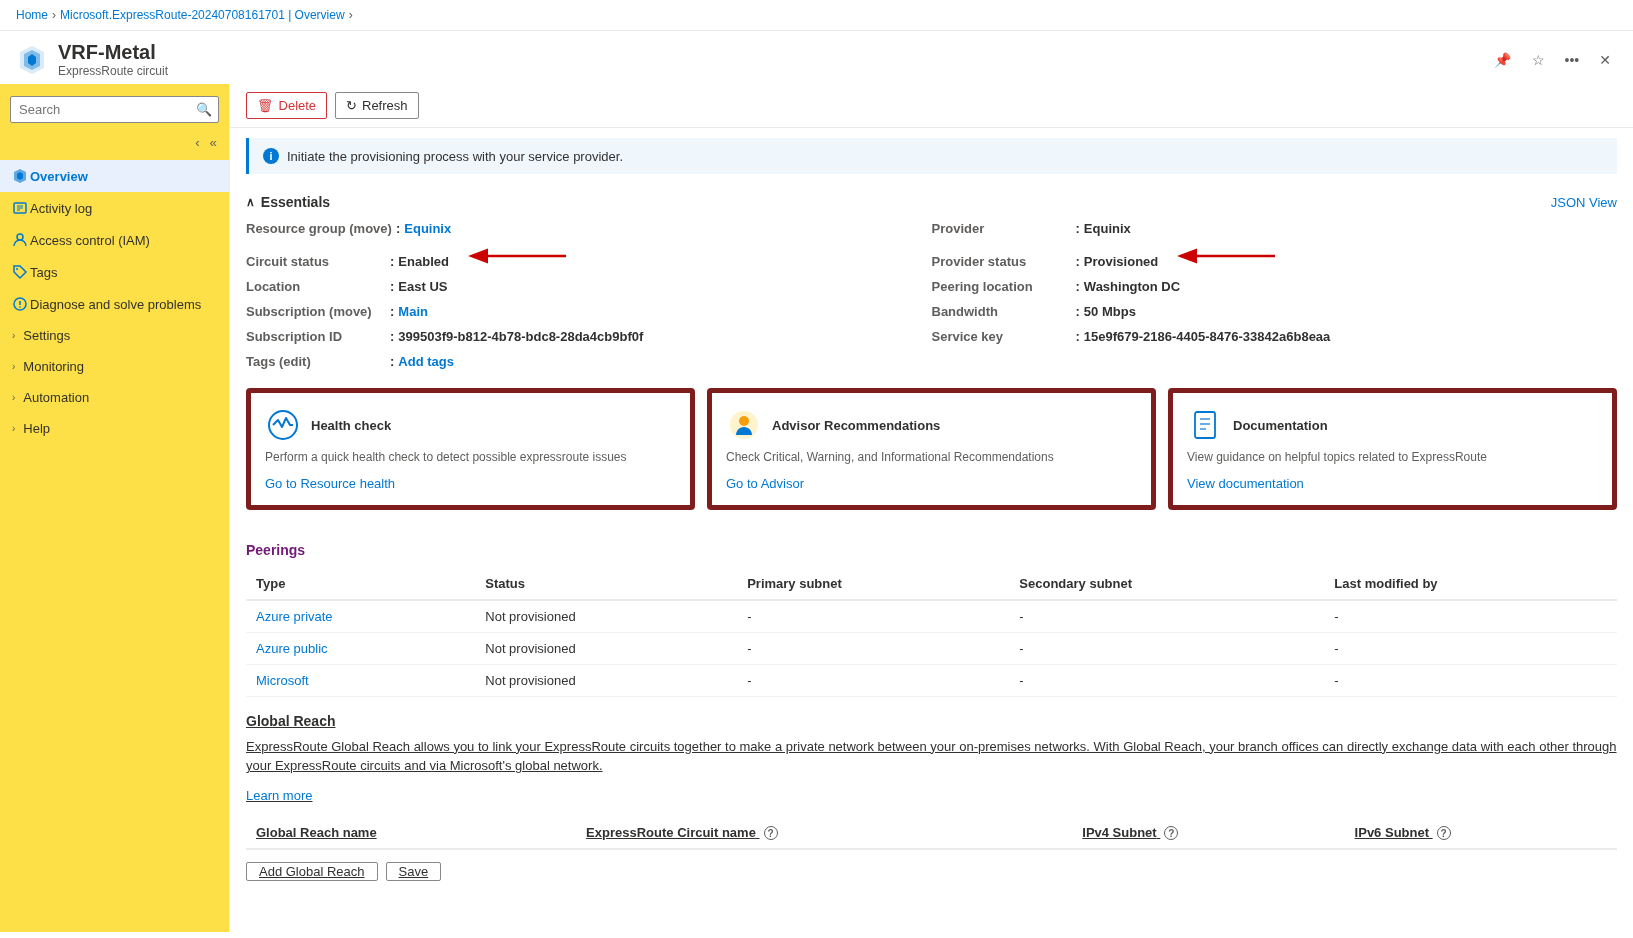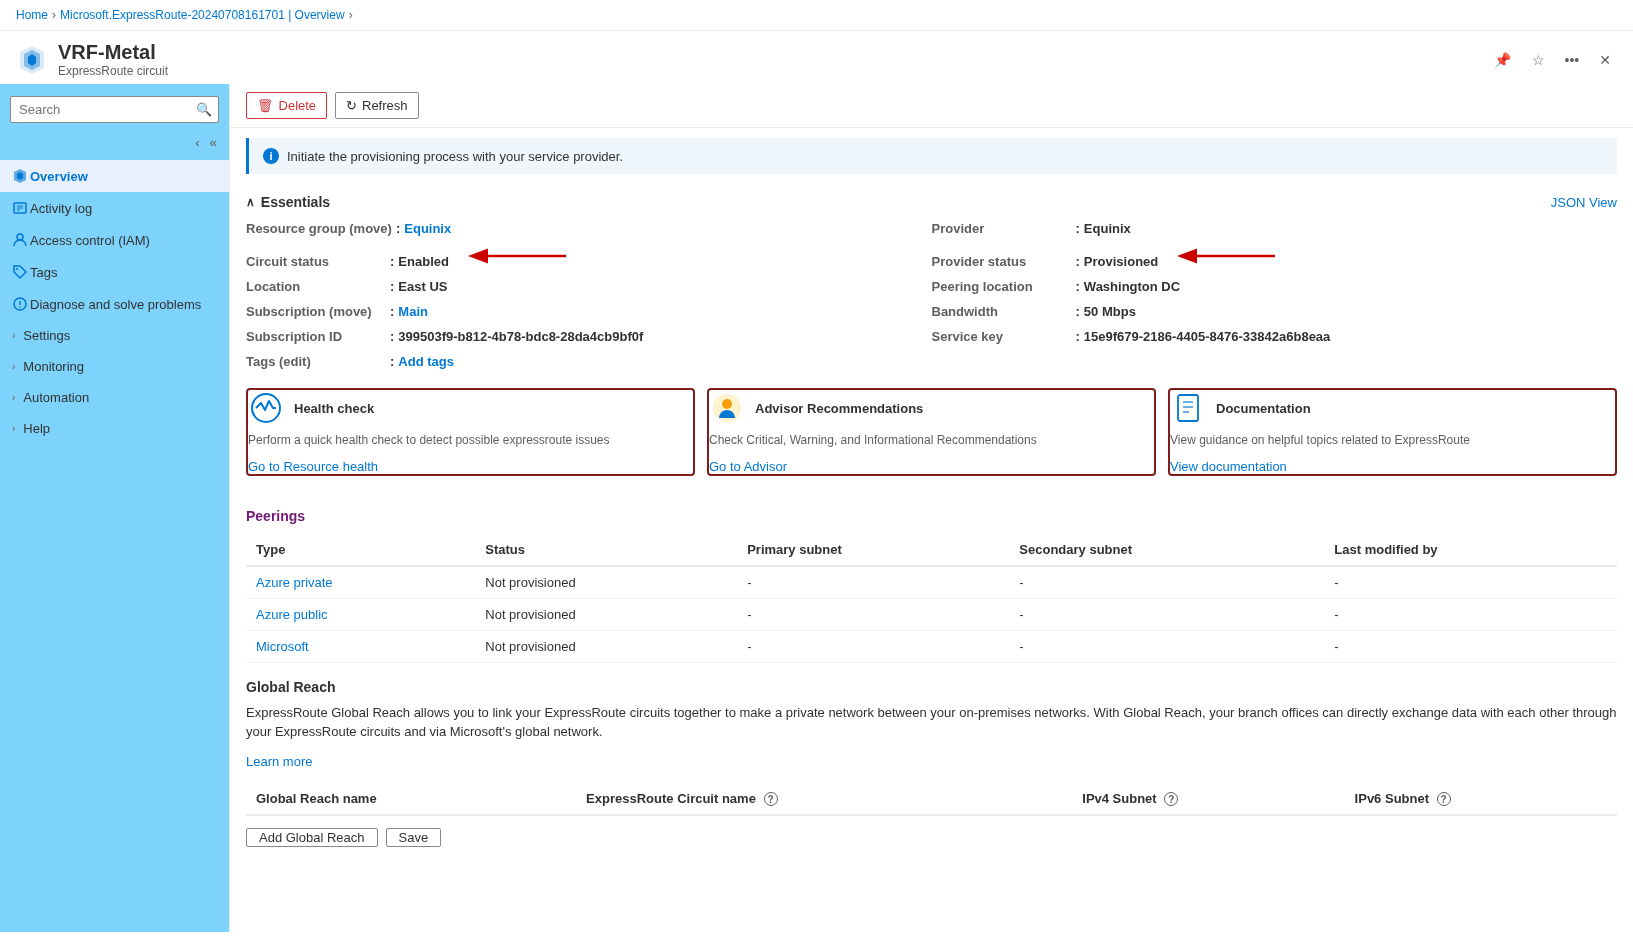--- a/index.html
+++ b/index.html
@@ -16,21 +16,21 @@
     .page-header-title h1 { font-size: 20px; font-weight: 600; color: #323130; }
     .page-header-title p { font-size: 12px; color: #605e5c; }
     .header-actions { margin-left: auto; display: flex; gap: 8px; }
     .header-actions button { background: none; border: none; cursor: pointer; color: #605e5c; font-size: 14px; padding: 4px 6px; border-radius: 2px; }
     .close-btn { font-size: 18px; color: #323130; }
 
     
     .layout { display: flex; height: calc(100vh - 90px); }
 
     
-    .sidebar { width: 230px; min-width: 230px; background: #7dd3fc; border-right: 1px solid #edebe9; overflow-y: auto; padding-top: 4px; }
+    .sidebar { width: 230px; min-width: 230px; background: #fde047; border-right: 1px solid #edebe9; overflow-y: auto; padding-top: 4px; }
     .sidebar-search { padding: 8px 10px; }
     .sidebar-search input { width: 100%; padding: 5px 28px 5px 8px; border: 1px solid #8a8886; border-radius: 2px; font-size: 13px; outline: none; }
     .search-wrap { position: relative; display: flex; align-items: center; }
     .search-wrap .search-icon-inner { position: absolute; right: 6px; color: #605e5c; font-size: 13px; }
     .sidebar-nav-controls { display: flex; justify-content: flex-end; gap: 2px; padding: 0 8px 6px 8px; }
     .sidebar-nav-controls button { background: none; border: none; cursor: pointer; padding: 4px; color: #605e5c; }
     .sidebar-item { display: flex; align-items: center; padding: 8px 12px; cursor: pointer; gap: 2px; font-size: 13px; color: #323130; }
     .sidebar-item.active { background: #e8f0fe; font-weight: 600; color: #0078d4; }
     .sidebar-item .item-icon { width: 16px; height: 16px; display: flex; align-items: center; justify-content: center; flex-shrink: 0; }
     .sidebar-group { display: flex; align-items: center; padding: 8px 12px; cursor: pointer; gap: 8px; font-size: 13px; color: #323130; }
@@ -56,38 +56,38 @@
     
     .essentials-grid { display: grid; grid-template-columns: 1fr 1fr; gap: 0; }
     .essentials-col { display: flex; flex-direction: column; gap: 4px; font-weight: bold; }
     .essentials-row { display: flex; align-items: baseline; gap: 4px; padding: 3px 0; font-size: 13px; }
     .essentials-label { color: #605e5c; min-width: 140px; white-space: nowrap; }
     .essentials-value { color: #323130; }
     .essentials-link { color: #0078d4; text-decoration: none; cursor: pointer; }
 
     
     .cards-row { display: grid; grid-template-columns: 1fr 1fr 1fr; gap: 12px; margin: 16px 0; }
-    .card { border: 2px solid #7f1d1d; border-radius: 4px; display: flex; flex-direction: column; gap: 6px; }
+    .card { border: 5px solid #7f1d1d; border-radius: 4px; padding: 14px; display: flex; flex-direction: column; gap: 6px; }
     .card-header { display: flex; align-items: center; gap: 10px; }
     .card-icon { width: 36px; height: 36px; display: flex; align-items: center; justify-content: center; }
     .card-title { font-weight: 600; font-size: 13px; }
     .card-desc { font-size: 12px; color: #605e5c; line-height: 1.4; }
     .card-link { color: #0078d4; font-size: 13px; text-decoration: none; cursor: pointer; font-weight: 500; margin-top: 4px; }
 
     
     .peerings-section { padding: 0 16px; }
     .section-label { font-size: 14px; font-weight: 600; margin-bottom: 10px; color: #701a75; }
     table { width: 100%; border-collapse: collapse; }
     thead tr { border-bottom: 2px solid #edebe9; }
     th { text-align: left; padding: 8px 10px; font-size: 13px; font-weight: 600; color: #323130; }
     td { padding: 8px 10px; font-size: 13px; color: #323130; border-bottom: 1px solid #f3f2f1; }
     td a { color: #0078d4; text-decoration: none; }
 
     
-    .global-reach-section { padding: 16px 16px; }
+    .global-reach-section { padding: 16px 16px; text-decoration: underline; }
     .global-reach-title { font-size: 14px; font-weight: 600; margin-bottom: 8px; }
     .global-reach-desc { font-size: 13px; color: #323130; line-height: 1.5; margin-bottom: 12px; }
     .global-reach-learn { color: #0078d4; text-decoration: none; font-size: 13px; cursor: pointer; }
     .global-reach-table { margin-top: 14px; }
     .global-reach-actions { display: flex; gap: 8px; margin-top: 12px; }
     .global-reach-actions button { padding: 1px 12px; font-size: 13px; border: 1px solid #8a8886; background: #fff; cursor: pointer; border-radius: 2px; color: #323130; }
 
     
     .info-icon { width: 16px; height: 16px; border-radius: 50%; background: #0078d4; color: white; display: inline-flex; align-items: center; justify-content: center; font-size: 11px; font-weight: bold; flex-shrink: 0; }
 

